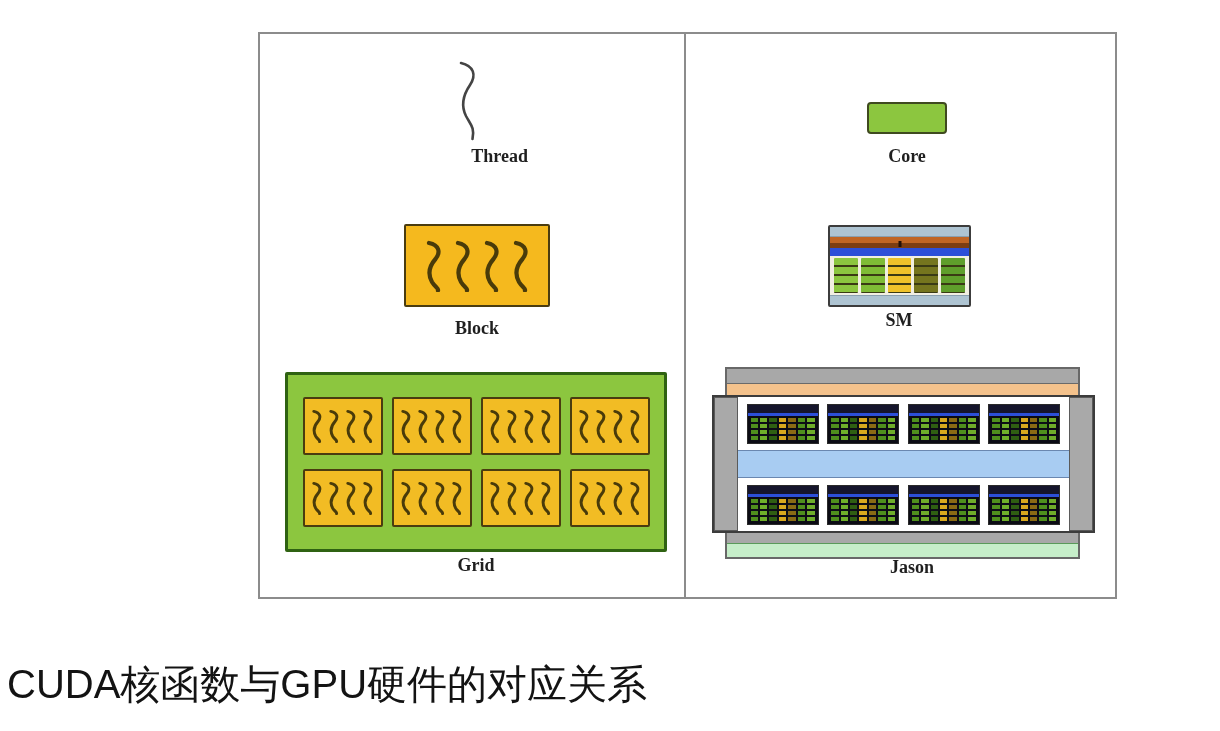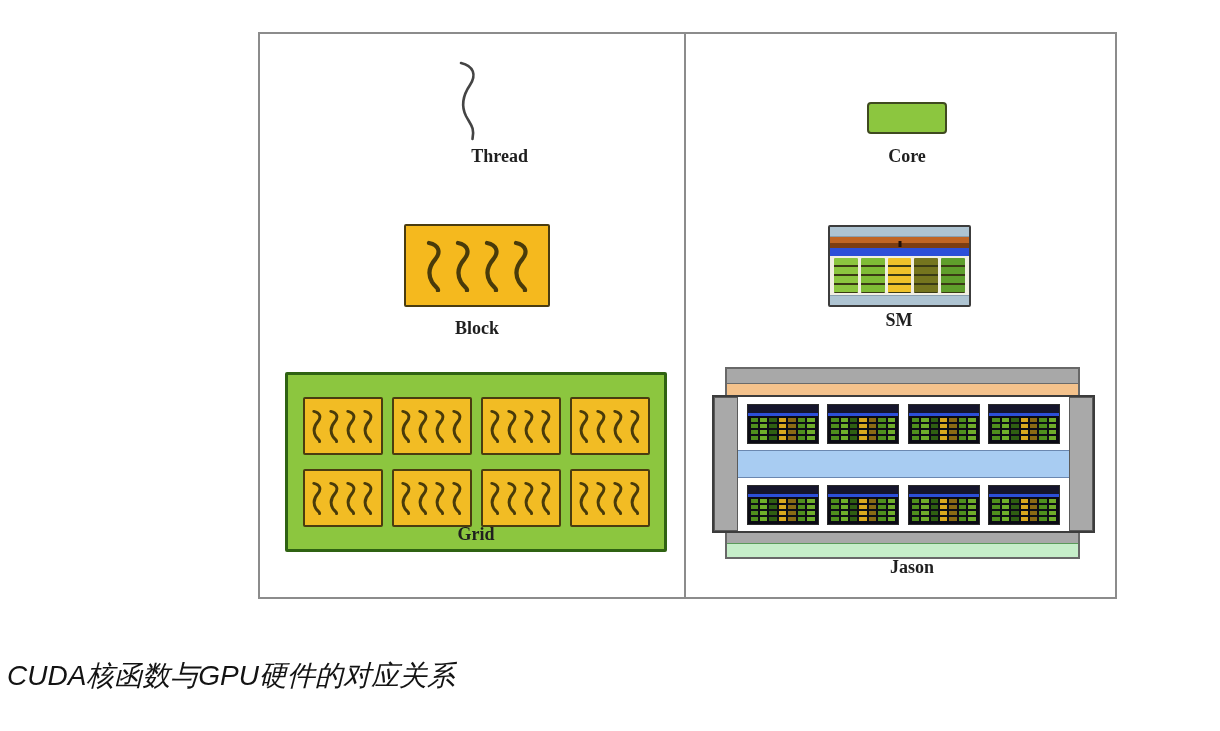--- a/index.html
+++ b/index.html
@@ -83,22 +83,22 @@
   .mini-col:nth-of-type(2){background:repeating-linear-gradient(to bottom,#6FAE2A 0 4px,#0D0D16 4px 6px);}
   .mini-col:nth-of-type(3){background:repeating-linear-gradient(to bottom,#2F5F12 0 4px,#0D0D16 4px 6px);}
   .mini-col:nth-of-type(4){background:repeating-linear-gradient(to bottom,#D8A81E 0 4px,#0D0D16 4px 6px);}
   .mini-col:nth-of-type(5){background:repeating-linear-gradient(to bottom,#8A6A14 0 4px,#0D0D16 4px 6px);}
   .mini-col:nth-of-type(6){background:repeating-linear-gradient(to bottom,#4F8F1D 0 4px,#0D0D16 4px 6px);}
   .mini-col:nth-of-type(7){background:repeating-linear-gradient(to bottom,#6FAE2A 0 4px,#0D0D16 4px 6px);}
 
   
   .watermark{position:absolute;left:926px;top:549px;font-size:29px;color:#C8C8C8;
              white-space:nowrap;z-index:10;font-family:"Liberation Sans",sans-serif;}
-  .caption{position:absolute;left:7px;top:657px;font-size:28px;font-weight:500;color:#131313;
-           font-family:"Liberation Sans",sans-serif;white-space:nowrap;font-style:italic;}
+  .caption{position:absolute;left:7px;top:657px;font-size:40px;font-weight:500;color:#131313;
+           font-family:"Liberation Sans",sans-serif;white-space:nowrap;}
 </style>
 </head>
 <body>
 
 <div id="page">
 
   <div class="panel" id="panel-software">
 
     <svg class="squiggle" style="position:absolute;left:193px;top:26px;" width="30" height="82" viewBox="0 0 30 82">
       <path class="sq-stroke" stroke="#444444" stroke-width="2.6" d="M8 3 C21 6 23.5 15 17 25 C9.5 36 8 46 13 56 C17.5 64.5 22 68 19.5 79"></path>
@@ -228,21 +228,21 @@
           <path class="sq-stroke" stroke="#493B0A" stroke-width="4.6" d="M6 3 C16 5 18 12 12.5 19 C5.5 27 4.5 34 9 42 C12 47 16 48.5 15 50.5"></path>
         </svg>
           <svg class="squiggle" width="14" height="34" viewBox="0 0 22 52">
           <path class="sq-stroke" stroke="#493B0A" stroke-width="4.6" d="M6 3 C16 5 18 12 12.5 19 C5.5 27 4.5 34 9 42 C12 47 16 48.5 15 50.5"></path>
         </svg>
           <svg class="squiggle" width="14" height="34" viewBox="0 0 22 52">
           <path class="sq-stroke" stroke="#493B0A" stroke-width="4.6" d="M6 3 C16 5 18 12 12.5 19 C5.5 27 4.5 34 9 42 C12 47 16 48.5 15 50.5"></path>
         </svg>
         </div>
       </div>
-    <div class="shape-label" style="left:156px;top:490px;text-align:center;">Grid</div>
+    <div class="shape-label" style="left:156px;top:521px;text-align:center;">Grid</div>
   </div>
 
   <div class="panel" id="panel-hardware">
 
     <div class="core-shape"></div>
     <div class="shape-label" style="left:161px;top:112px;">Core</div>
 
     <div class="sm-shape">
       <div class="sm-top-bar"></div>
       <div class="sm-orange-bar"></div>

